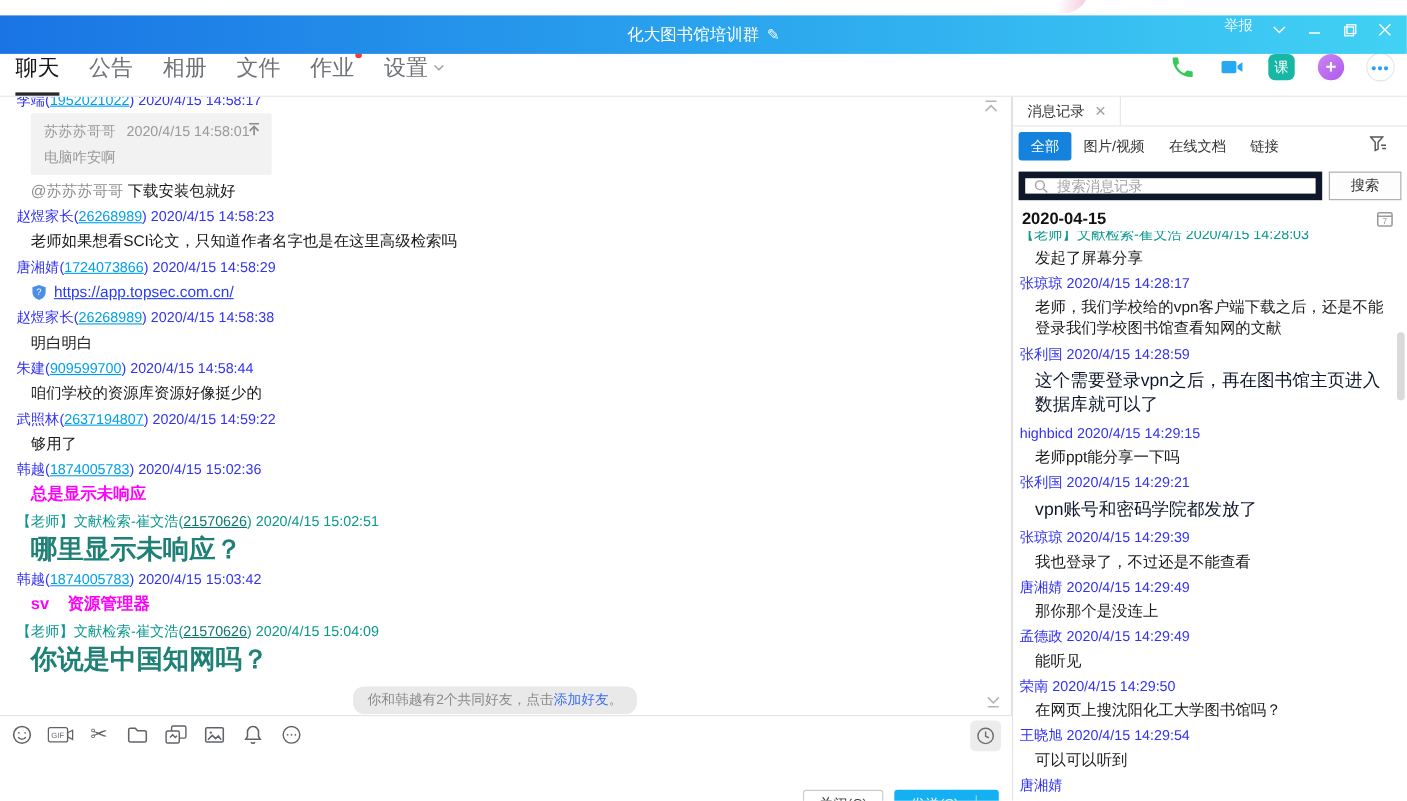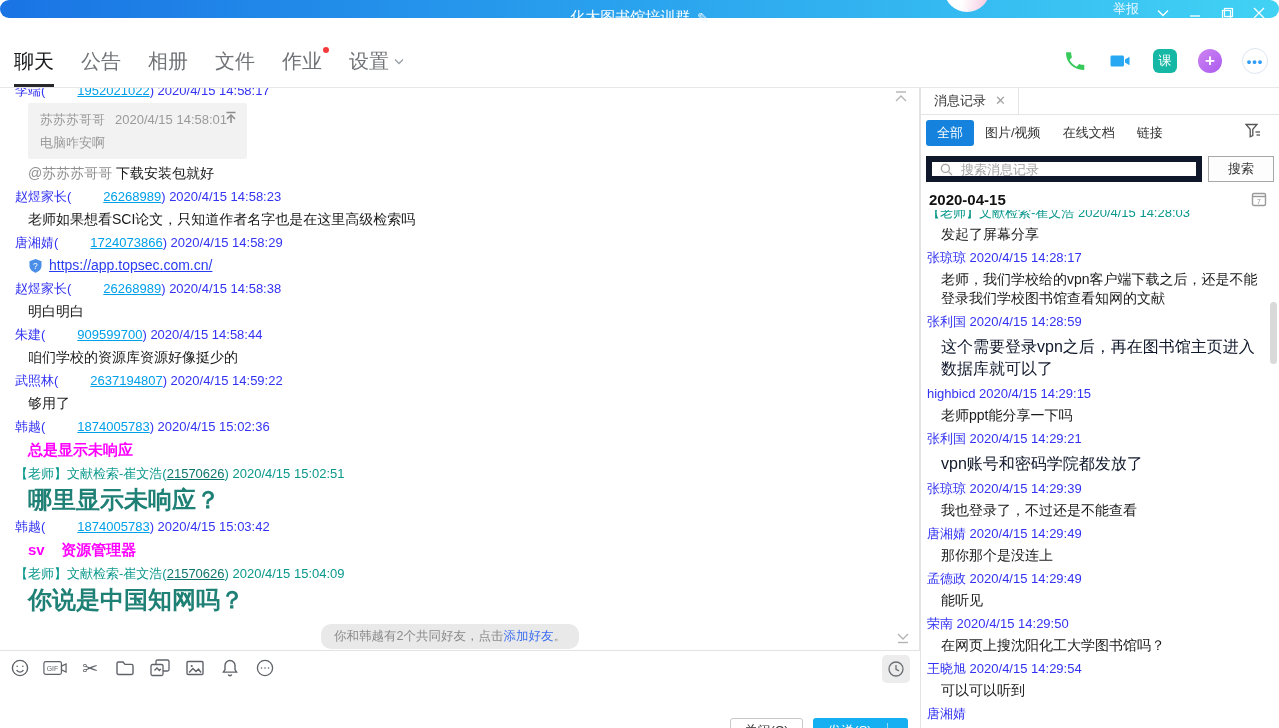--- a/index.html
+++ b/index.html
@@ -1,22 +1,22 @@
 <!DOCTYPE html>
 <html><head>
 <meta charset="utf-8">
 <style>
   html,body{margin:0;padding:0;}
   body{width:1279px;height:728px;overflow:hidden;position:relative;background:#fff;
        font-family:"Liberation Sans","DejaVu Sans",sans-serif;-webkit-font-smoothing:antialiased;}
   svg{display:block;}
 
   
-  .titlebar{position:absolute;top:0;left:0;width:1279px;height:18px;
-    background:linear-gradient(90deg,#1a74e4 0%,#2aa3ee 50%,#41d2f4 100%);z-index:3;border-radius:17px;}
+  .titlebar{position:absolute;top:14px;left:0;width:1279px;height:35px;
+    background:linear-gradient(90deg,#1a74e4 0%,#2aa3ee 50%,#41d2f4 100%);z-index:3;}
   .tb-title{position:absolute;top:0;left:0;right:0;height:35px;display:flex;align-items:center;justify-content:center;
     color:#fff;font-size:15px;gap:7px;}
   .tb-edit{color:#eaf6ff;font-size:14px;transform:rotate(0deg);cursor:pointer;}
   .tb-right{position:absolute;right:6px;top:0;height:35px;display:flex;align-items:flex-start;gap:4px;color:#fff;}
   .tb-report{font-size:13px;color:#eaf7ff;padding:0 6px;cursor:pointer;}
   .tb-btn{width:28px;height:26px;display:flex;align-items:center;justify-content:center;cursor:pointer;}
   .avatar-bump{position:absolute;left:944px;top:-34px;width:46px;height:46px;border-radius:50%;
     background:linear-gradient(100deg,#ffffff 45%,#f6c3dc 100%);z-index:4;}
 
   
@@ -38,21 +38,21 @@
 
   
   .chat{position:absolute;top:87px;left:0;width:920px;height:563px;overflow:hidden;background:#fff;
     border-right:1px solid #e3e3e3;box-sizing:border-box;}
   .chat-list{padding:0 34px 0 15px;}
   .name-line{font-size:13px;line-height:17px;margin-top:6px;white-space:nowrap;}
   .name-line.cut-top{margin-top:-5px;}
   .name-line.blue, .name-line.blue .time{color:#3232f2;}
   .name-line.teal, .name-line.teal .time{color:#0a988c;}
   .uid-link{text-decoration:underline;cursor:pointer;}
-  .name-line.blue .uid-link{color:#00a0e8;margin-left:32px;}
+  .name-line.blue .uid-link{color:#00a0e8;}
   .name-line.teal .uid-link{color:#0f766e;}
   .msg{color:#191919;font-size:14px;line-height:17px;margin:6px 0 0 13px;white-space:pre-wrap;}
   .msg.magenta{color:#ff00ff;font-weight:bold;font-size:15px;line-height:19px;margin-top:5px;}
   .msg.teal-big{color:#1f8076;font-weight:bold;font-size:24px;line-height:24px;margin-top:6px;}
   .quote-box{margin:4px 0 0 13px;background:#f2f2f2;border-radius:2px;padding:8px 12px;width:195px;
     color:#9a9a9a;font-size:13px;position:relative;}
   .quote-head{display:flex;gap:10px;line-height:17px;}
   .quote-text{line-height:17px;margin-top:6px;}
   .quote-jump{position:absolute;right:9px;top:8px;cursor:pointer;}
   .mention{color:#8f8f8f;}

